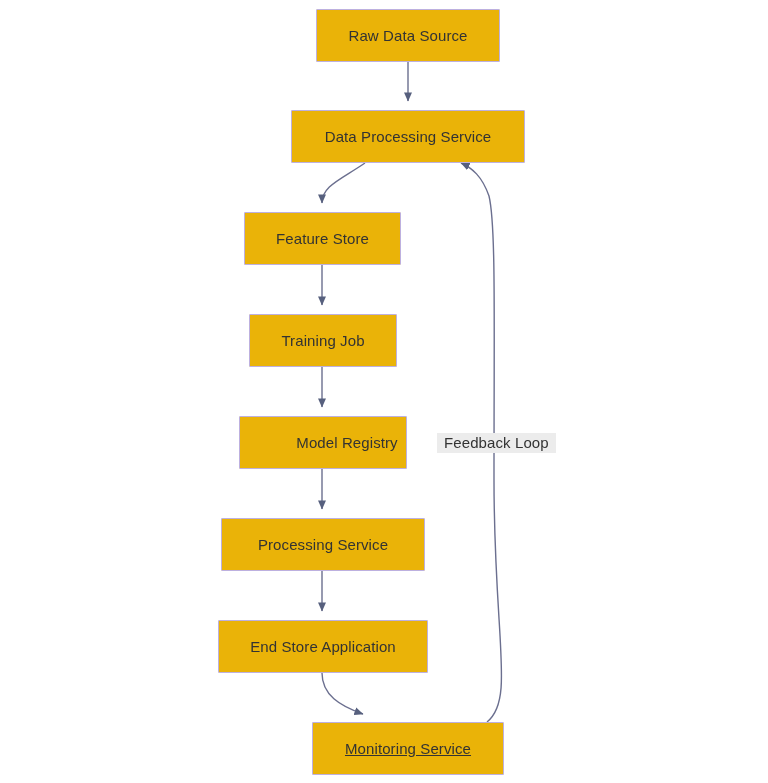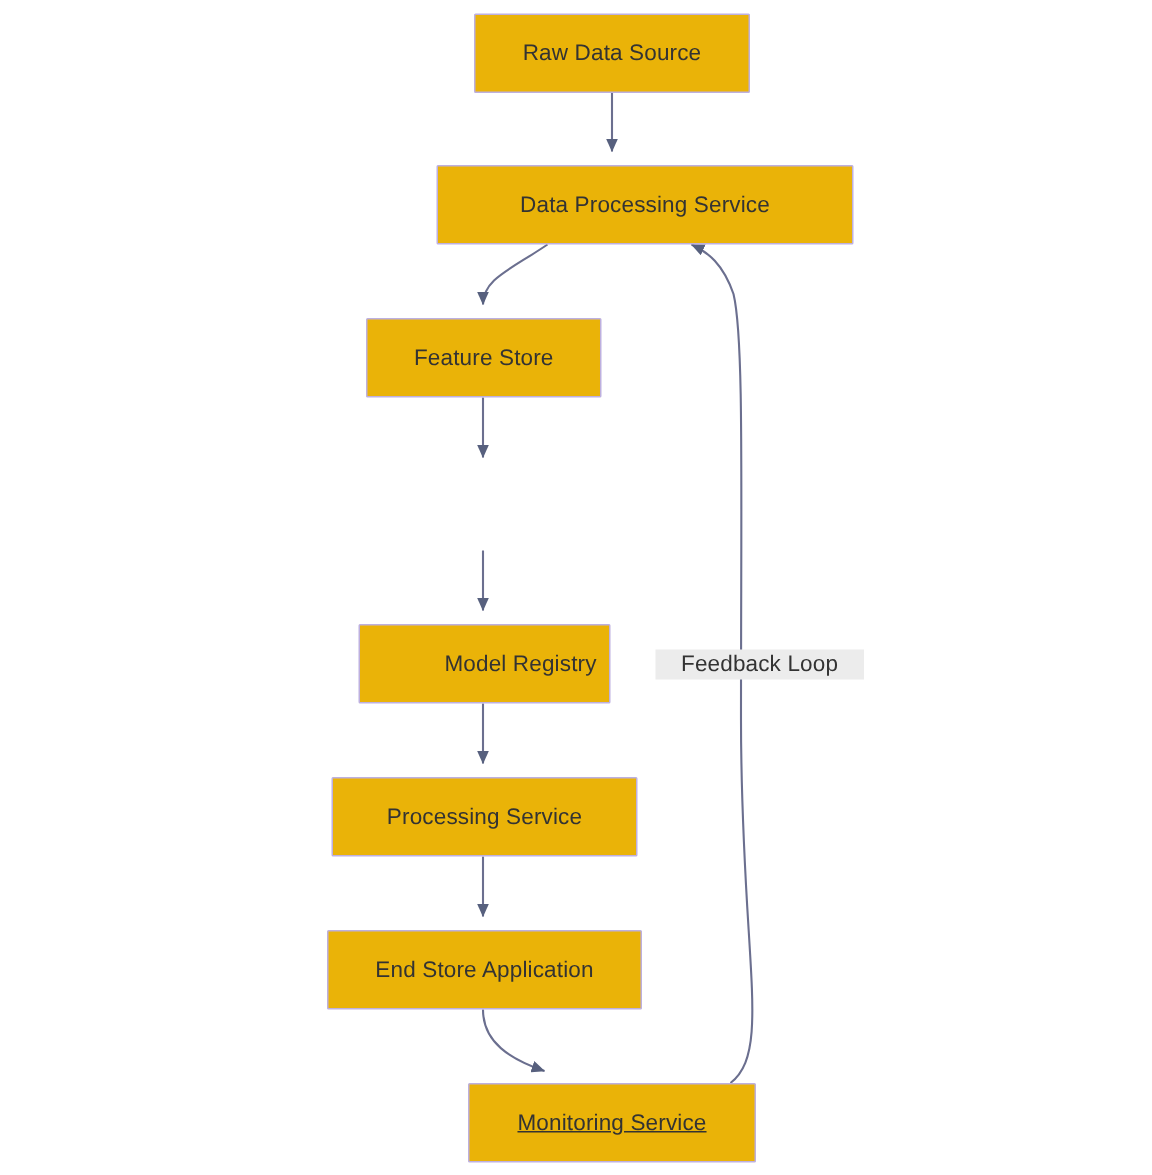--- a/index.html
+++ b/index.html
@@ -44,21 +44,21 @@
   }
   .edge-label {
     position: absolute;
     box-sizing: border-box;
     background: #ececec;
     color: #333333;
     font-size: 15px;
     line-height: 1.2;
     letter-spacing: 0.1px;
     white-space: nowrap;
-    padding: 1px 17px;
+    padding: 1px 7px;
     z-index: 3;
   }
 </style>
 </head>
 <body>
 
 <div id="diagram-root">
 
   <svg id="edge-layer" viewBox="0 0 768 783" xmlns="http://www.w3.org/2000/svg">
     <defs>
@@ -81,28 +81,31 @@
 
     <path d="M 322 673 C 322 695, 340 706, 363 714" fill="none" stroke="#6b6f8f" stroke-width="1.4" marker-end="url(#arrowhead)"></path>
 
     <path d="M 487 722 C 515 700, 494 640, 494 480 C 494 320, 496 225, 489 196 C 482 176, 472 168, 461 163" fill="none" stroke="#6b6f8f" stroke-width="1.4" marker-end="url(#arrowhead)"></path>
   </svg>
 
   <div class="node" style="left:316px; top:9px; width:184px; height:53px;">
     <span>Raw Data Source</span>
   </div>
 
-  <div class="node" style="left:291px; top:110px; width:278px; height:53px;">
+  <div class="node" style="left:291px; top:110px; width:234px; height:53px;">
     <span>Data Processing Service</span>
   </div>
 
   <div class="node" style="left:244px; top:212px; width:157px; height:53px;text-align:center;">
     <span>Feature Store</span>
   </div>
 
+  <div class="node" style="left:249px; top:314px; width:148px; height:53px;">
+    <span>Training Job</span>
+  </div>
 
   <div class="node" style="left:239px; top:416px; width:168px; height:53px;padding-left:48px;">
     <span>Model Registry</span>
   </div>
 
   <div class="node" style="left:221px; top:518px; width:204px; height:53px;">
     <span>Processing Service</span>
   </div>
 
   <div class="node" style="left:218px; top:620px; width:210px; height:53px;">

